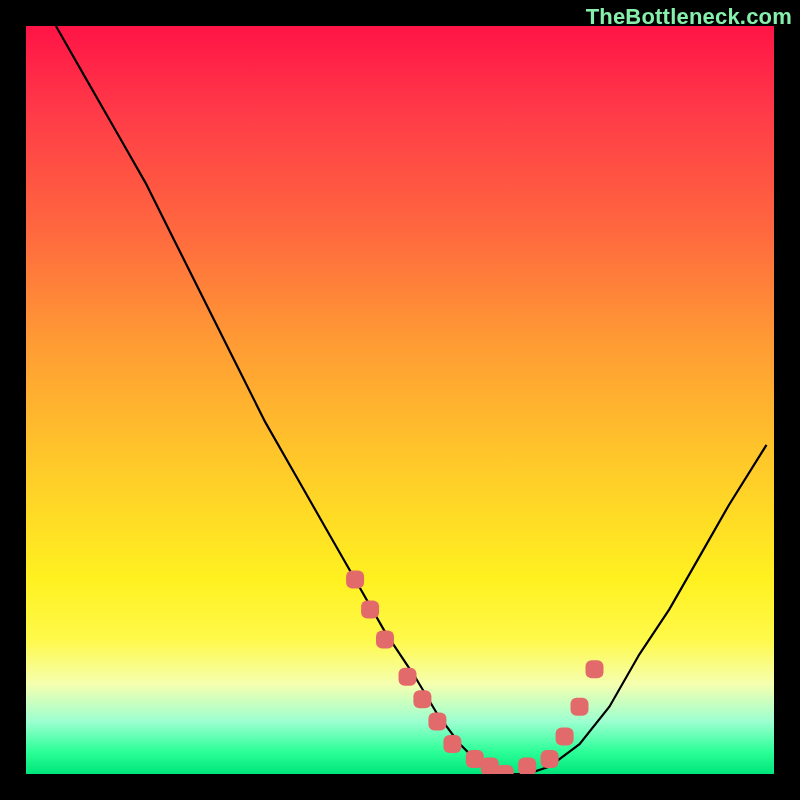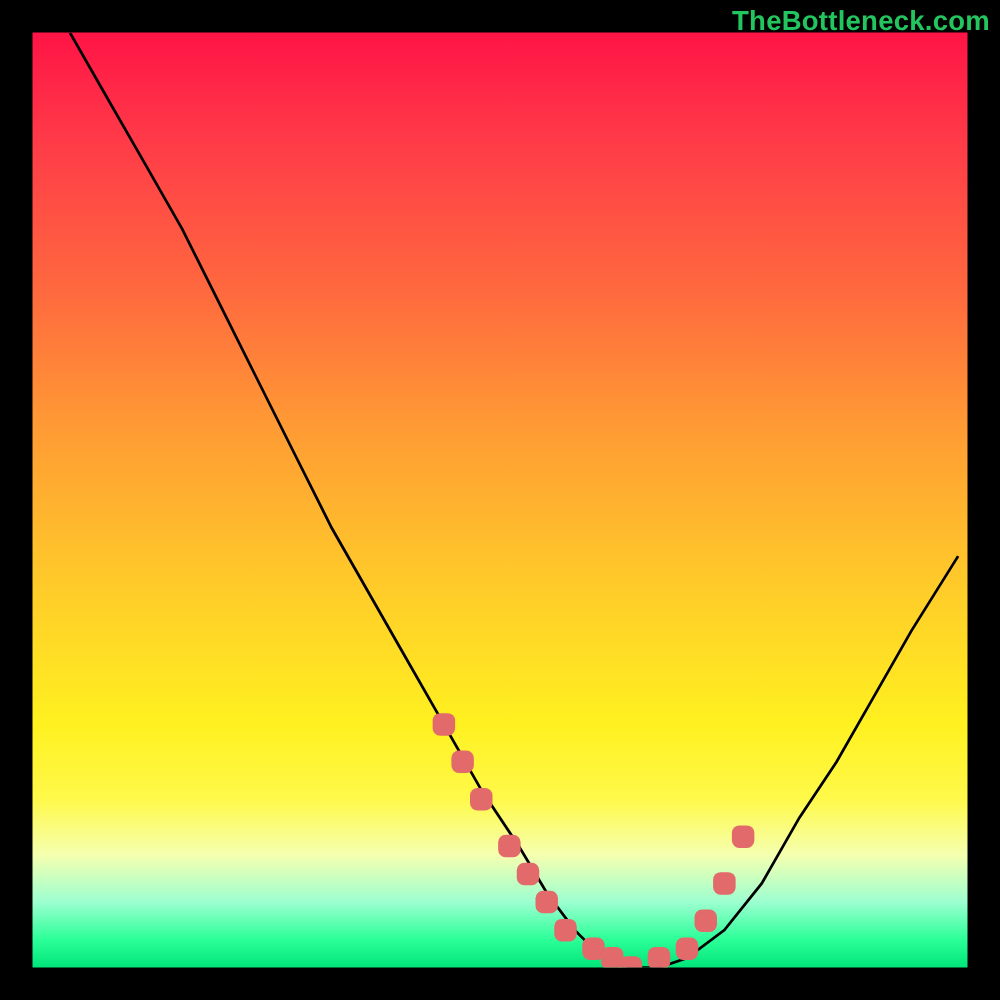--- a/index.html
+++ b/index.html
@@ -27,21 +27,21 @@
       #fff94a 82%,
       #f5ffb0 88%,
       #9cffd0 93%,
       #2cff98 97%,
       #00e57a 100%);
   }
   .watermark {
     position: absolute;
     top: 4px;
     right: 8px;
-    color: #22c55e;
+    color: #86efac;
     font-size: 22px;
     font-weight: 600;
     letter-spacing: 0.2px;
     pointer-events: none;
   }
   svg.plot {
     position: absolute;
     left: 0;
     top: 0;
   }

